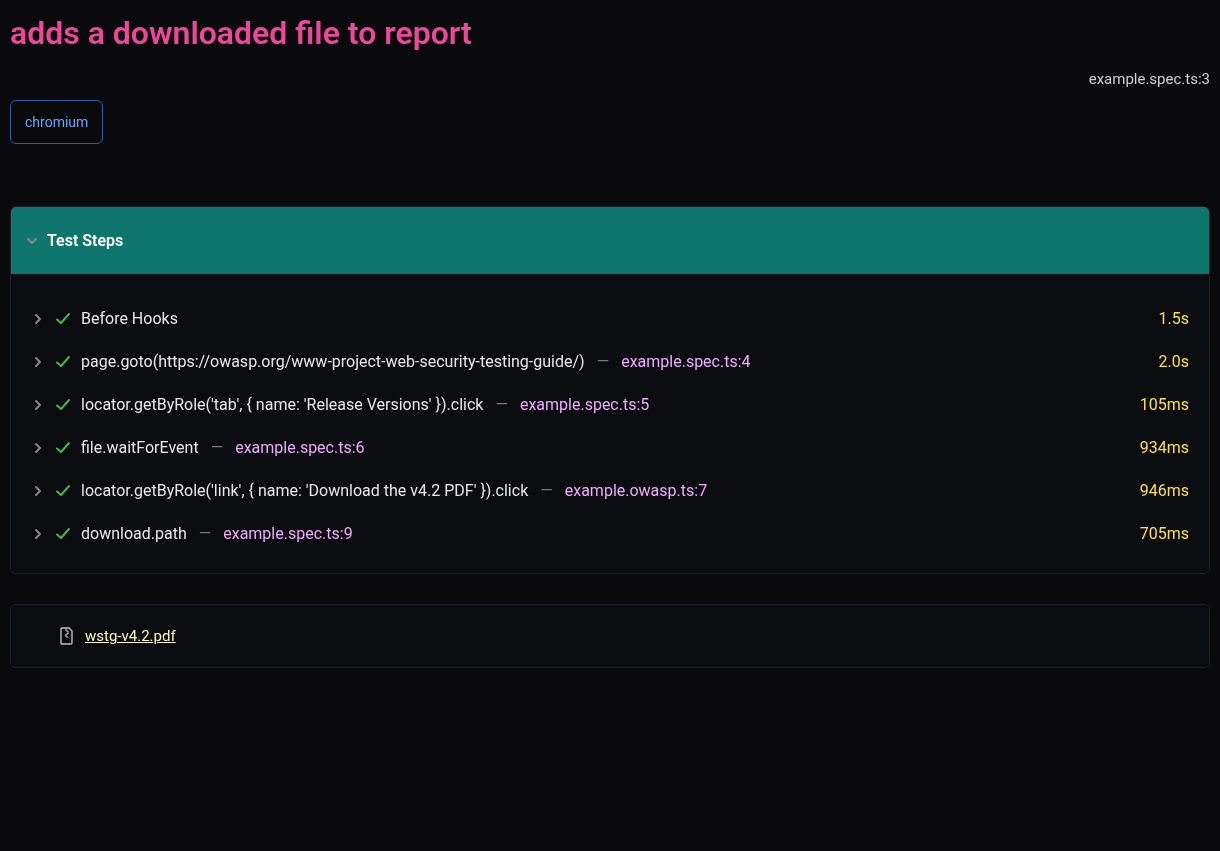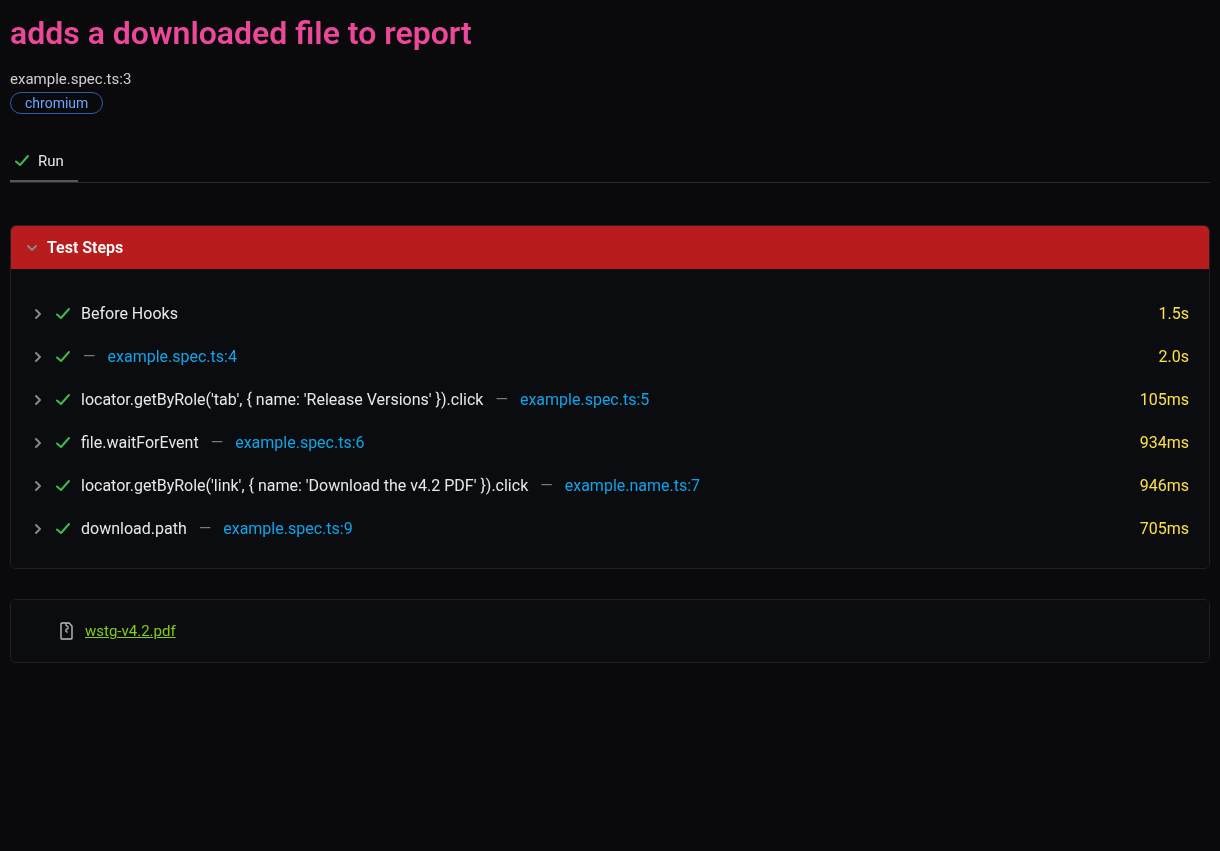--- a/index.html
+++ b/index.html
@@ -15,29 +15,30 @@
   .header { padding: 0 0 12px 0; }
   .title {
     font-size: 32px;
     font-weight: 600;
     color: #ec4899;
     margin: 4px 0 18px 0;
   }
   .file-loc {
     color: #d0d0d0;
     font-size: 15px;
-    margin-bottom: 4px;
+    margin-bottom: 12px;
+    text-align: right;
   }
   .tag {
     display: inline-block;
     border: 1px solid #2b5fa8;
-    border-radius: 12px;
+    border-radius: 6px;
     color: #6ca5ff;
     background: transparent;
-    padding: 2px 14px;
+    padding: 13px 14px;
     font-size: 14px;
     margin-bottom: 20px;
   }
   .tabs {
     display: flex;
     border-bottom: 1px solid #2a2a2e;
     margin-top: 12px;
   }
   .tab {
     display: flex;
@@ -53,22 +54,22 @@
   .panel {
     border: 1px solid #1f2028;
     border-radius: 6px;
     margin-top: 30px;
     overflow: hidden;
   }
   .panel-header {
     display: flex;
     align-items: center;
     gap: 8px;
-    background: #b91c1c;
-    padding: 12px 14px;
+    background: #0f766e;
+    padding: 24px 14px;
     font-weight: 600;
     color: #ffffff;
     font-size: 16px;
     cursor: pointer;
     border-bottom: 1px solid #0d0e12;
   }
   .panel-body {
     padding: 22px 10px 18px 10px;
     background: #0b0c0f;
   }
@@ -92,56 +93,46 @@
     justify-content: center;
     color: #888;
   }
   .check {
     color: #3fb950;
     display: inline-flex;
     align-items: center;
   }
   .step-title { color: #e8e8e8; }
   .dash { color: #7a7a7a; margin: 0 2px; }
-  .loc { color: #0ea5e9; }
+  .loc { color: #f0abfc; }
   .duration {
     color: #fde047;
     white-space: nowrap;
   }
   .attachments-body { padding: 22px 20px 22px 48px; }
   .att-row {
     display: flex;
     align-items: center;
     gap: 10px;
   }
   .att-link {
-    color: #84cc16;
+    color: #fef9c3;
     text-decoration: underline;
     cursor: pointer;
     text-align: center;
   }
   svg { display: block; }
 </style>
 </head>
 <body>
 
 <div class="header">
   <h1 class="title">adds a downloaded file to report</h1>
   <div class="file-loc">example.spec.ts:3</div>
   <span class="tag">chromium</span>
-  <div class="tabs">
-    <div class="tab">
-      <span class="check">
-        <svg width="16" height="16" viewBox="0 0 16 16">
-            <path d="M2 8.5 L6 12 L14 3" fill="none" stroke="currentColor" stroke-width="2" stroke-linecap="round" stroke-linejoin="round"></path>
-          </svg>
-      </span>
-      <span>Run</span>
-    </div>
-  </div>
 </div>
 
 <div class="panel">
   <div class="panel-header">
     <span class="chev">
       <svg width="12" height="12" viewBox="0 0 12 12">
           <path d="M2 4 L6 8 L10 4" fill="none" stroke="currentColor" stroke-width="2" stroke-linecap="round" stroke-linejoin="round"></path>
         </svg>
     </span>
     <span>Test Steps</span>
@@ -168,20 +159,21 @@
           <span class="chev">
             <svg width="12" height="12" viewBox="0 0 12 12">
               <path d="M4 2 L8 6 L4 10" fill="none" stroke="currentColor" stroke-width="2" stroke-linecap="round" stroke-linejoin="round"></path>
             </svg>
           </span>
           <span class="check">
             <svg width="16" height="16" viewBox="0 0 16 16">
               <path d="M2 8.5 L6 12 L14 3" fill="none" stroke="currentColor" stroke-width="2" stroke-linecap="round" stroke-linejoin="round"></path>
             </svg>
           </span>
+          <span class="step-title">page.goto(https://owasp.org/www-project-web-security-testing-guide/)</span>
           <span class="dash"> — </span>
           <span class="loc">example.spec.ts:4</span>
         </div>
         <span class="duration">2.0s</span>
       </div>
       <div class="step">
         <div class="step-left">
           <span class="chev">
             <svg width="12" height="12" viewBox="0 0 12 12">
               <path d="M4 2 L8 6 L4 10" fill="none" stroke="currentColor" stroke-width="2" stroke-linecap="round" stroke-linejoin="round"></path>
@@ -223,21 +215,21 @@
               <path d="M4 2 L8 6 L4 10" fill="none" stroke="currentColor" stroke-width="2" stroke-linecap="round" stroke-linejoin="round"></path>
             </svg>
           </span>
           <span class="check">
             <svg width="16" height="16" viewBox="0 0 16 16">
               <path d="M2 8.5 L6 12 L14 3" fill="none" stroke="currentColor" stroke-width="2" stroke-linecap="round" stroke-linejoin="round"></path>
             </svg>
           </span>
           <span class="step-title">locator.getByRole('link', { name: 'Download the v4.2 PDF' }).click</span>
           <span class="dash"> — </span>
-          <span class="loc">example.name.ts:7</span>
+          <span class="loc">example.owasp.ts:7</span>
         </div>
         <span class="duration">946ms</span>
       </div>
       <div class="step">
         <div class="step-left">
           <span class="chev">
             <svg width="12" height="12" viewBox="0 0 12 12">
               <path d="M4 2 L8 6 L4 10" fill="none" stroke="currentColor" stroke-width="2" stroke-linecap="round" stroke-linejoin="round"></path>
             </svg>
           </span>

